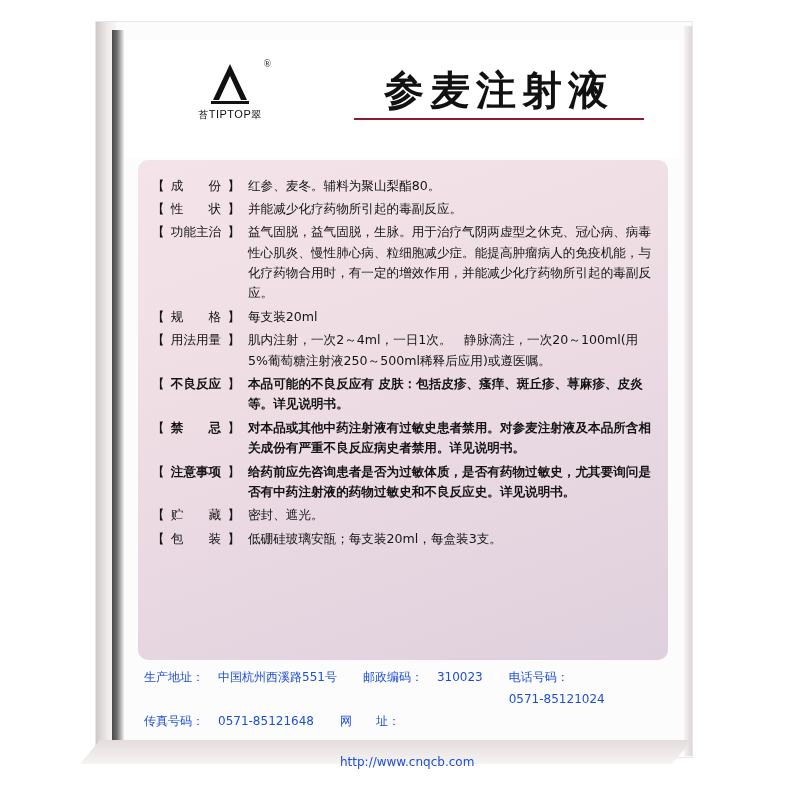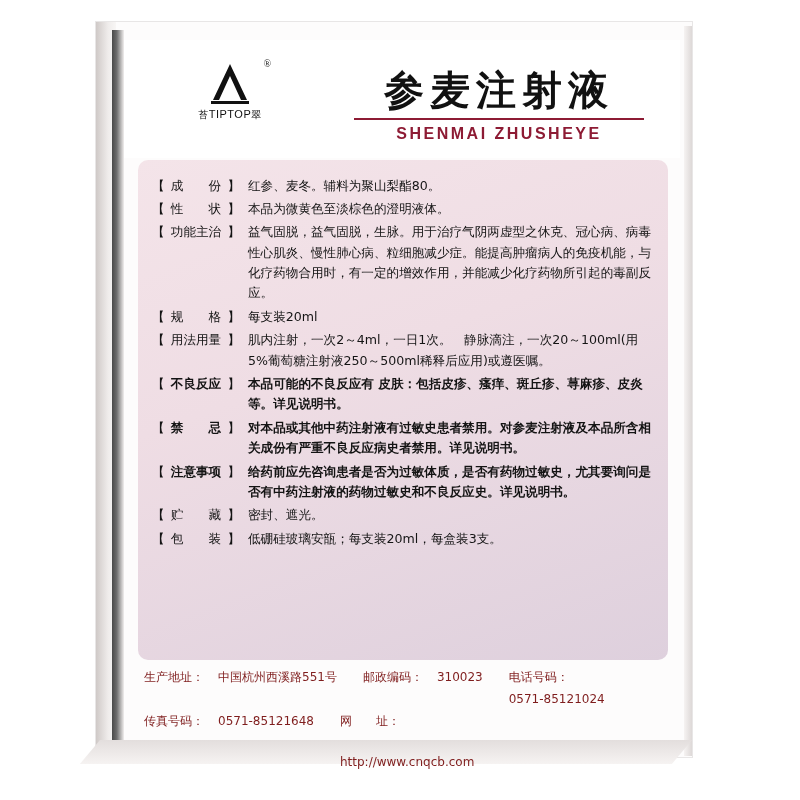--- a/index.html
+++ b/index.html
@@ -179,21 +179,21 @@
   .bold .lbl-inner { font-weight: bold; }
 
   
   .footer {
     position: absolute;
     left: 144px;
     top: 666px;
     width: 520px;
     font-family: "DejaVu Sans", sans-serif;
     font-size: 12px;
-    color: #7f1d1d;
+    color: #1d4ed8;
     line-height: 1.85;
   }
   .frow { display: flex; }
   .fl { width: 92px; white-space: nowrap; }
   .fv { white-space: nowrap; }
   .f-seg { margin-right: 26px; }
   .f-seg:last-child { margin-right: 0; flex-direction: column; }
 </style>
 </head>
 <body>
@@ -218,21 +218,20 @@
         <span class="reg-mark">®</span>
       </div>
       <div class="logo-text">
         <span class="cn">苔</span><span>TIPTOP</span><span class="cn">翠</span>
       </div>
     </div>
 
     <div class="title-block">
       <div class="title-cn">参麦注射液</div>
       <div class="title-rule"></div>
-      <div class="title-en">SHENMAI ZHUSHEYE</div>
     </div>
   </div>
 
   <div class="panel">
     <table class="info">
       <tbody id="info-body">
           <tr>
             <td class="lbl">
               <span class="lbl-inner">
                 <span class="br">【</span>
@@ -243,21 +242,21 @@
             <td>红参、麦冬。辅料为聚山梨酯80。</td>
           </tr>
           <tr>
             <td class="lbl">
               <span class="lbl-inner">
                 <span class="br">【</span>
                 <span>性　　状</span>
                 <span class="br">】</span>
               </span>
             </td>
-            <td>本品为微黄色至淡棕色的澄明液体。</td>
+            <td>并能减少化疗药物所引起的毒副反应。</td>
           </tr>
           <tr>
             <td class="lbl">
               <span class="lbl-inner">
                 <span class="br">【</span>
                 <span>功能主治</span>
                 <span class="br">】</span>
               </span>
             </td>
             <td>益气固脱，益气固脱，生脉。用于治疗气阴两虚型之休克、冠心病、病毒性心肌炎、慢性肺心病、粒细胞减少症。能提高肿瘤病人的免疫机能，与化疗药物合用时，有一定的增效作用，并能减少化疗药物所引起的毒副反应。</td>

